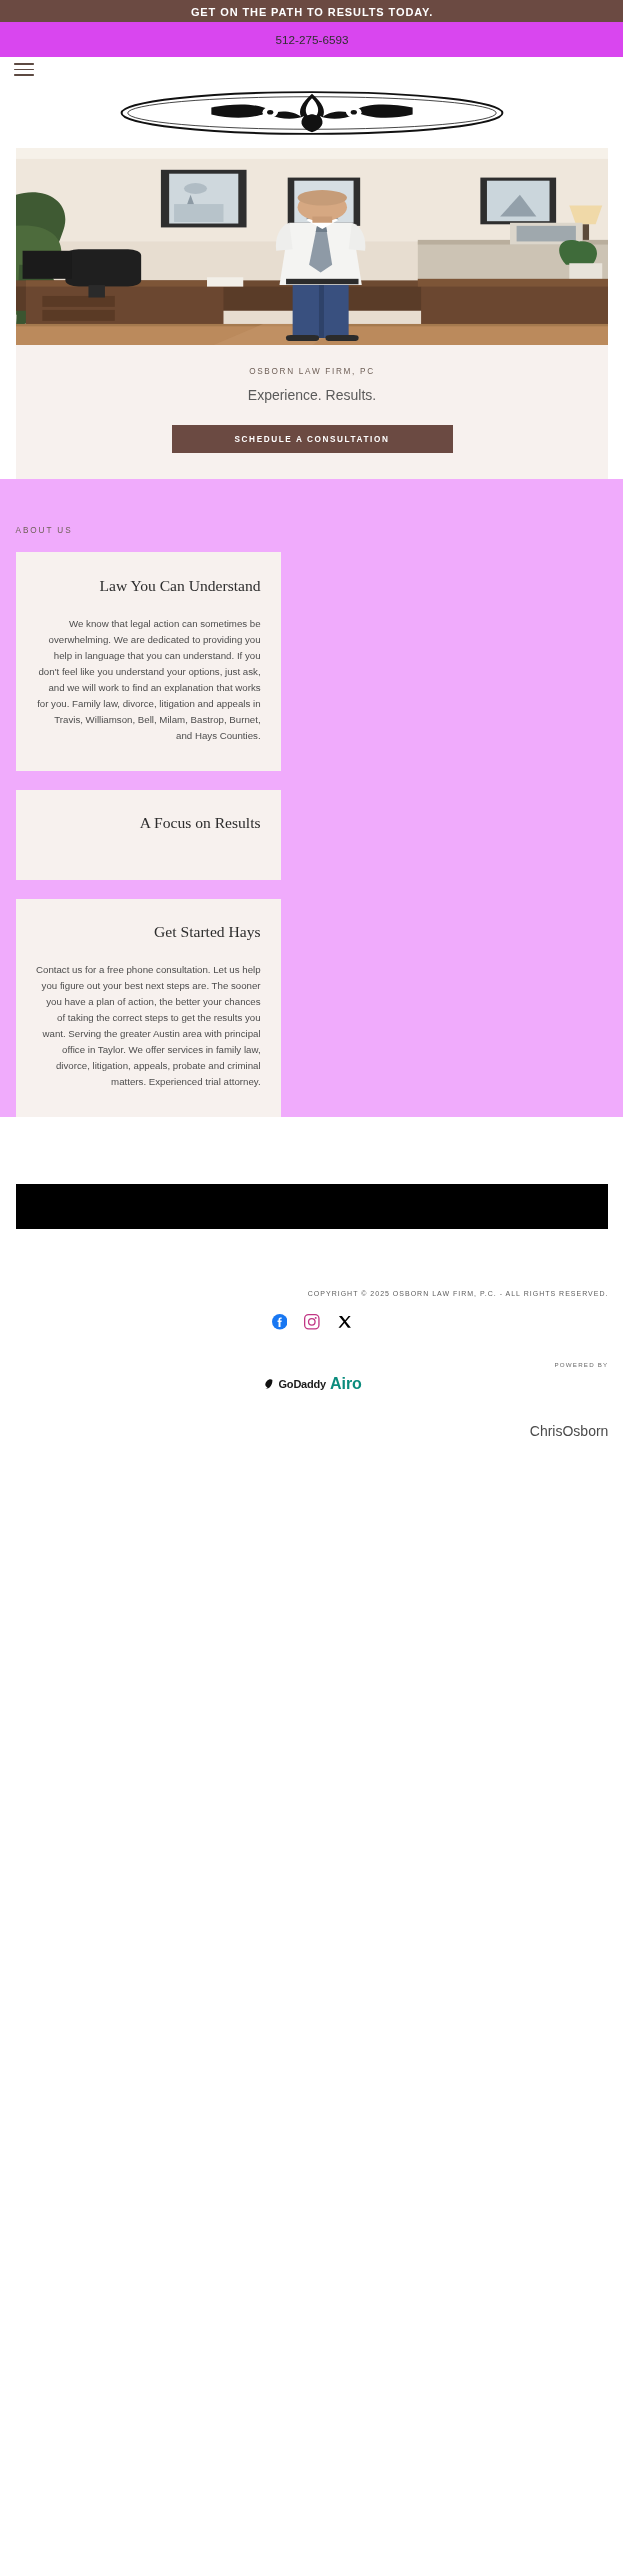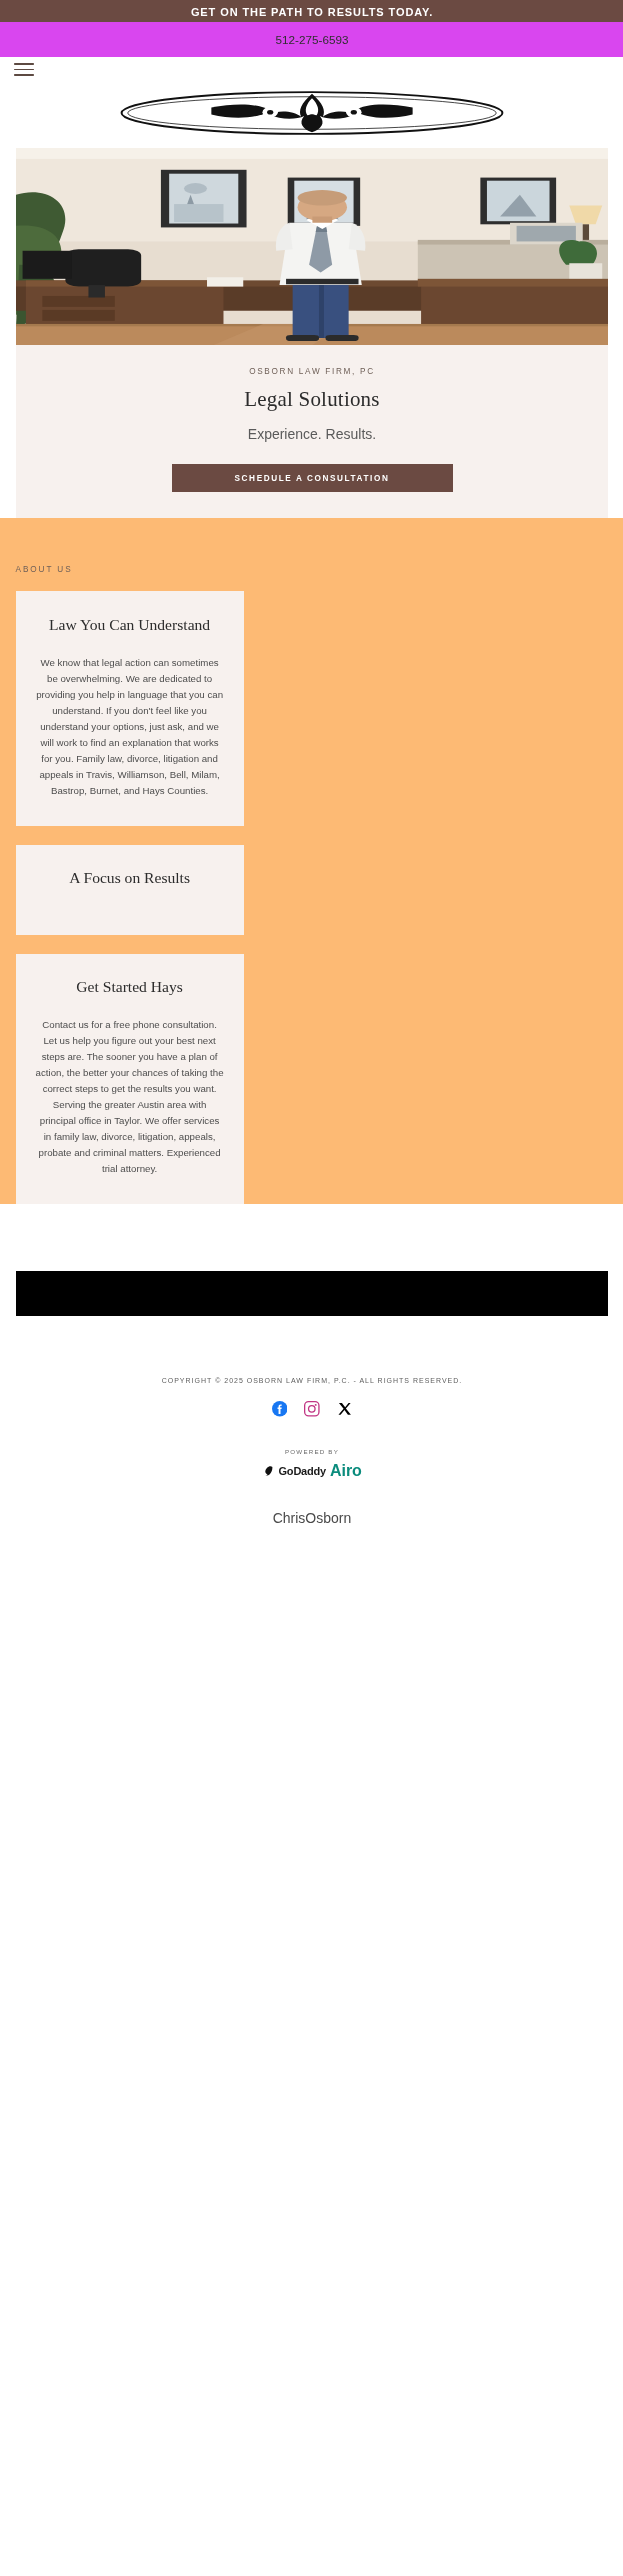--- a/index.html
+++ b/index.html
@@ -114,35 +114,35 @@
     text-decoration: none;
     border: 0;
     cursor: pointer;
     font-family: "Liberation Sans", sans-serif;
     min-width: 281px;
   }
 
   
   .about {
     padding: 47px 0 0 0;
-    background: #fdba74;
+    background: #f0abfc;
   }
   .about-label {
     font-size: 8.2px;
     letter-spacing: 1.9px;
     color: #6f6058;
     text-transform: uppercase;
     padding: 0 15.6px 17px;
   }
   .card {
     background: #f7f1ee;
     margin: 0 15.6px 0 15.6px;
-    width: 228px;
+    width: 265px;
     padding: 23.4px 20px 26.5px;
-    text-align: center;
+    text-align: right;
   }
   .card + .card { margin-top: 19px; }
   .card h3 {
     font-family: "Liberation Serif", serif;
     font-weight: normal;
     font-size: 15.6px;
     color: #2c2c2c;
     margin: 0 0 20px;
     line-height: 1.3;
   }
@@ -157,21 +157,21 @@
   .spacer-white { height: 67px; background: #ffffff; }
   .black-block {
     margin: 0 15.6px;
     height: 45px;
     background: #000000;
   }
 
   
   .footer {
     background: #ffffff;
-    text-align: center;
+    text-align: right;
     padding: 61px 15.6px 0;
   }
   .copyright {
     font-size: 7px;
     letter-spacing: 1px;
     color: #5d5d5d;
     text-transform: uppercase;
     margin-bottom: 17px;
   }
   .socials {
@@ -325,21 +325,20 @@
         <ellipse cx="186" cy="64" rx="15" ry="10" fill="#c69c78"></ellipse>
         <rect x="180" y="88" width="12" height="8" fill="#c99b76"></rect>
 
         <rect x="164" y="168" width="44" height="7" fill="#2b2b2b"></rect>
       </g>
     </svg>
   </div>
 
   <div class="hero-band">
     <div class="eyebrow">OSBORN LAW FIRM, PC</div>
-    <h1 class="hero-title">Legal Solutions</h1>
     <div class="hero-sub">Experience. Results.</div>
     <a class="btn-primary" href="#">SCHEDULE A CONSULTATION</a>
   </div>
 
   <div class="about">
     <div class="about-label">ABOUT US</div>
 
     <div class="card">
       <h3>Law You Can Understand</h3>
       <p>We know that legal action can sometimes be overwhelming. We are dedicated to providing you help in language that you can understand. If you don't feel like you understand your options, just ask, and we will work to find an explanation that works for you. Family law, divorce, litigation and appeals in Travis, Williamson, Bell, Milam, Bastrop, Burnet, and Hays Counties.</p>

